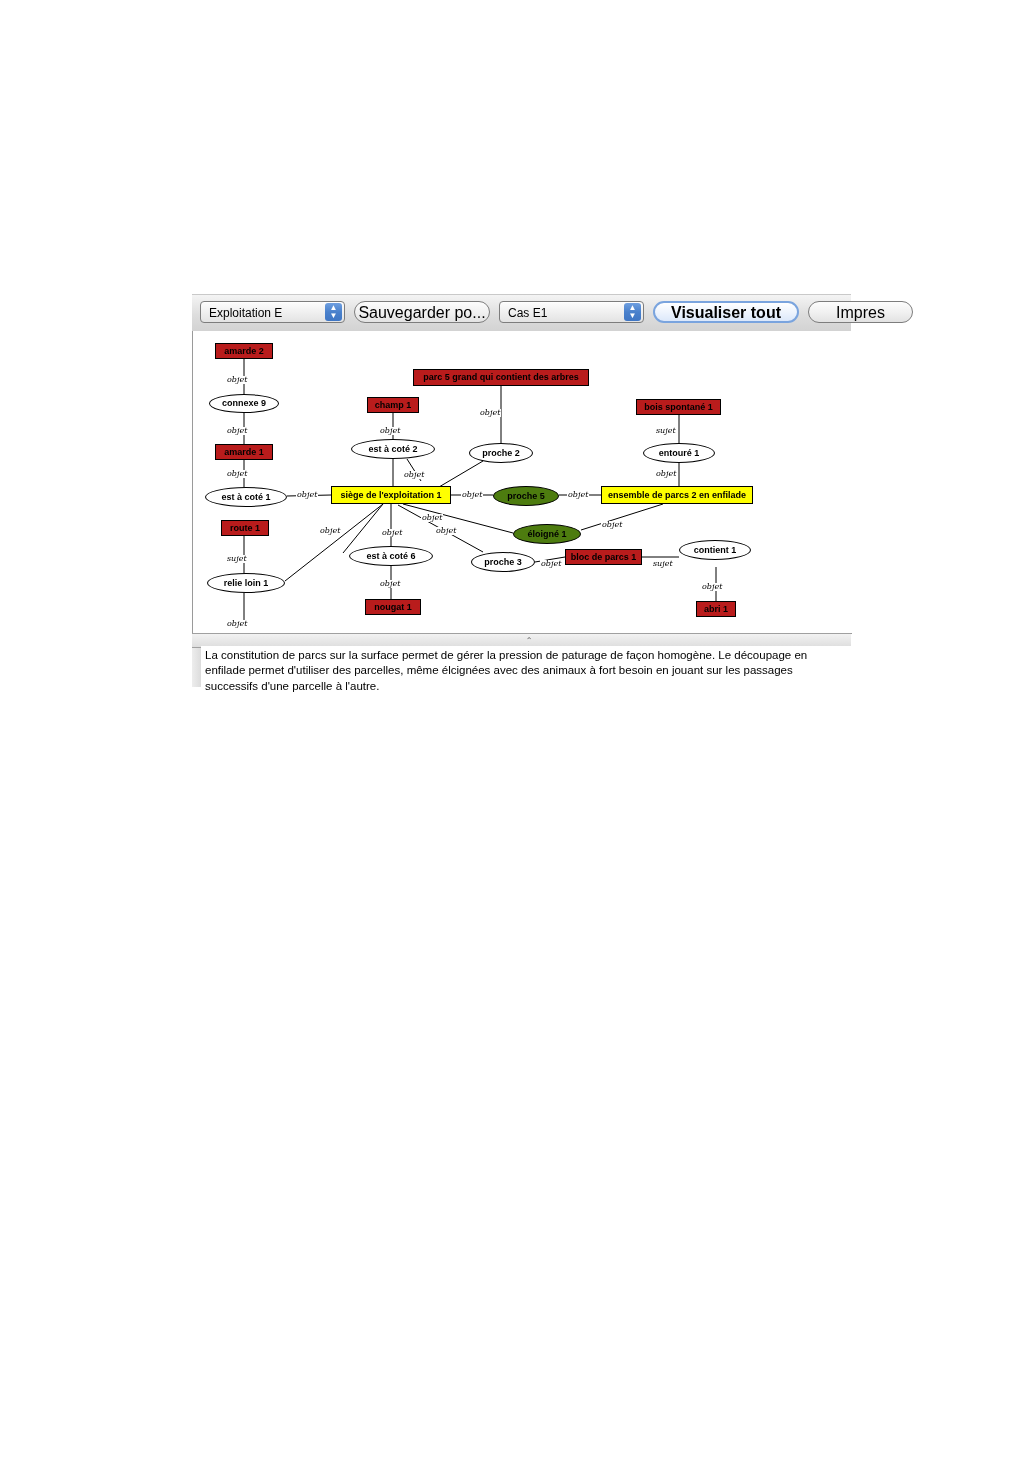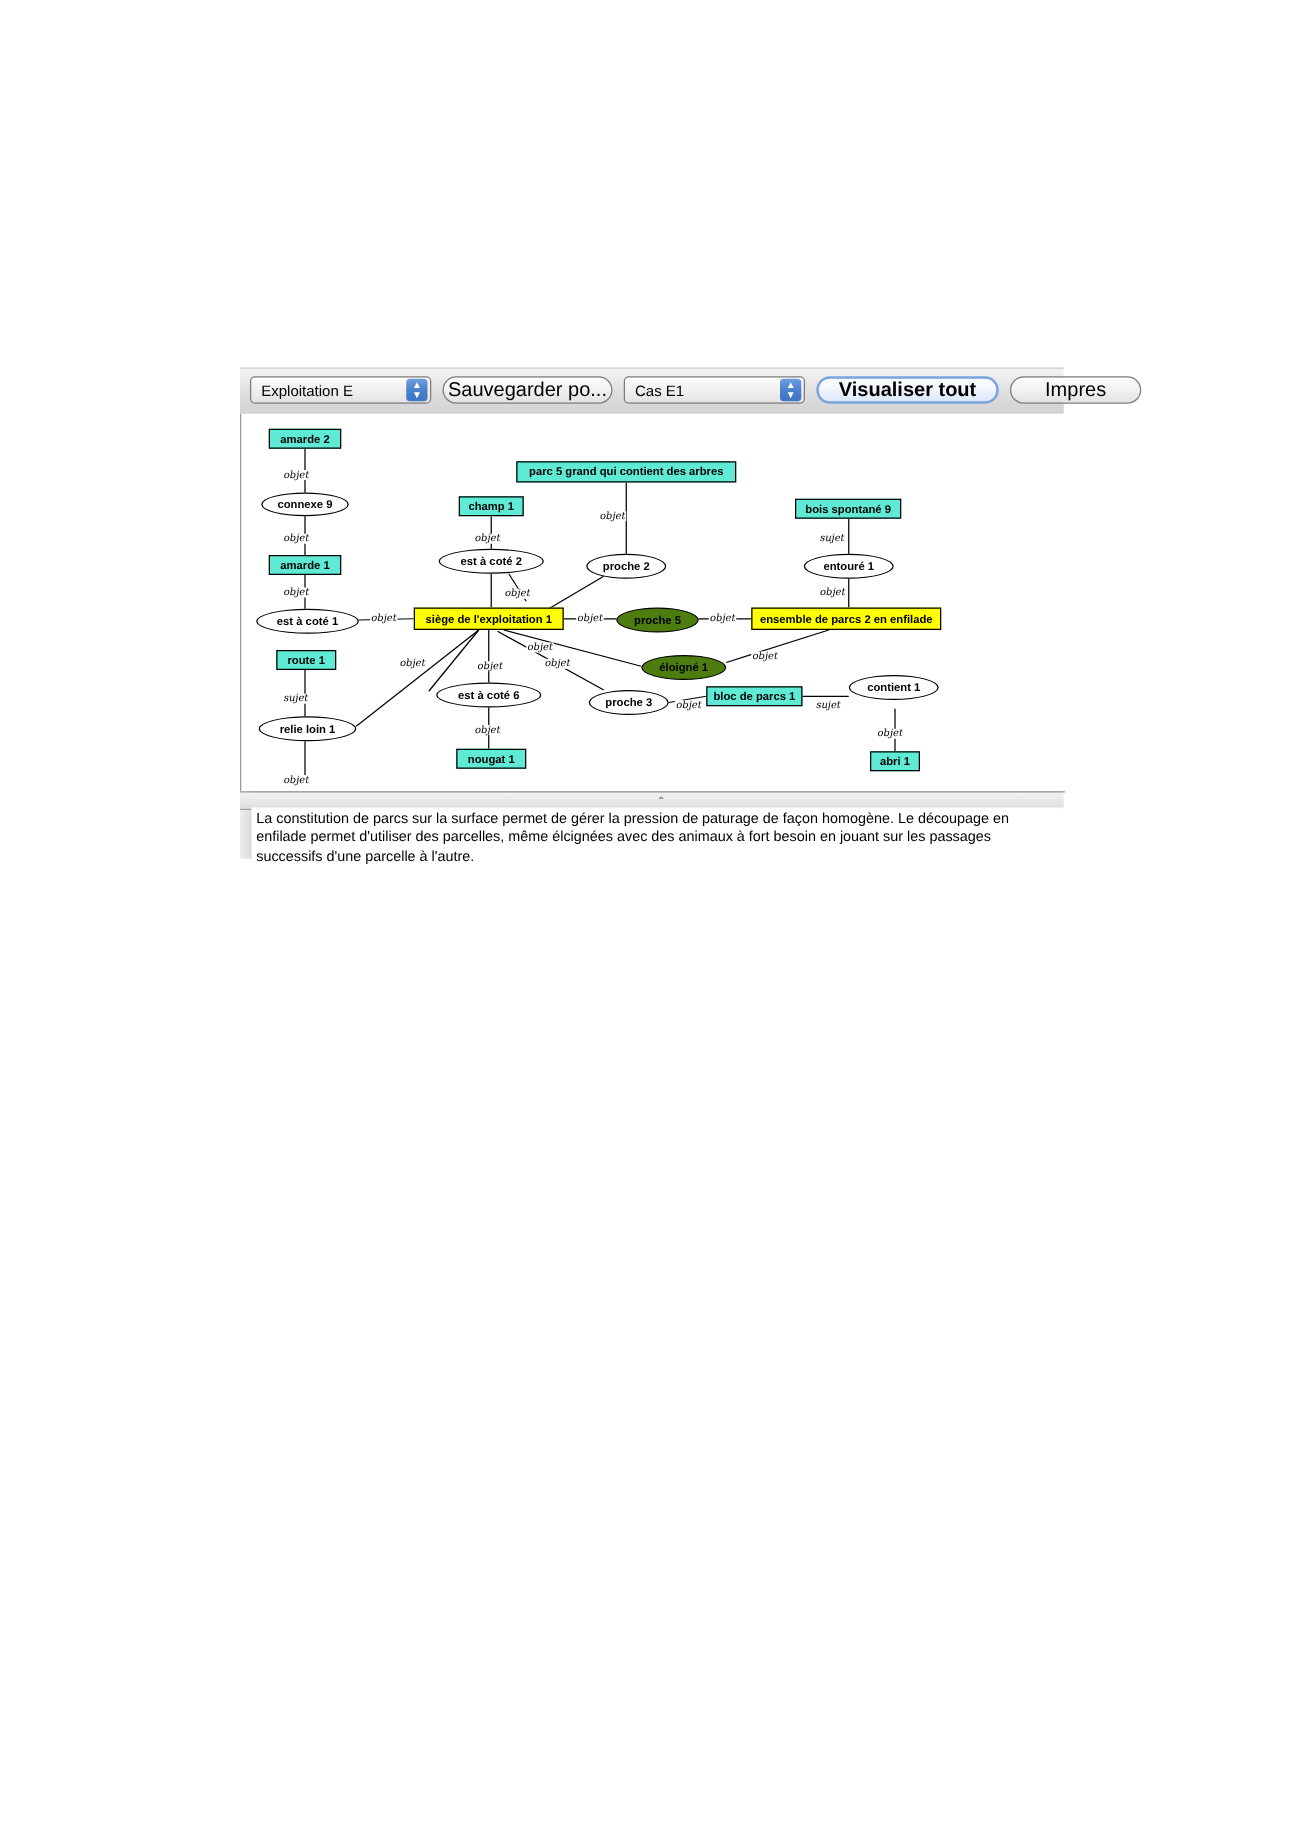--- a/index.html
+++ b/index.html
@@ -122,21 +122,21 @@
     text-align: center;
     white-space: nowrap;
     box-sizing: border-box;
     line-height: 1;
     display: flex;
     align-items: center;
     justify-content: center;
   }
   .node.rect {
     border: 1px solid #000;
-    background: #5eead4;
+    background: #b91c1c;
     padding: 0 4px;
   }
   .node.rect.hl {
     background: #ffff00;
   }
   .node.ell {
     border: 1px solid #000;
     background: #ffffff;
     border-radius: 50%;
     padding: 0 6px;
@@ -286,21 +286,21 @@
           <div class="node ell" style="left: 156px; top: 215px; width: 84px; height: 20px;">est à coté 6</div>
           <div class="node rect" style="left: 172px; top: 268px; width: 56px; height: 16px;">nougat 1</div>
           <div class="node rect" style="left: 220px; top: 38px; width: 176px; height: 17px;">parc 5 grand qui contient des arbres</div>
           <div class="node ell" style="left: 276px; top: 112px; width: 64px; height: 20px;">proche 2</div>
           <div class="node ell hl" style="left: 300px; top: 155px; width: 66px; height: 20px;">proche 5</div>
           <div class="node ell hl" style="left: 320px; top: 193px; width: 68px; height: 20px;">éloigné 1</div>
           <div class="node ell" style="left: 278px; top: 221px; width: 64px; height: 20px;">proche 3</div>
           <div class="node rect" style="left: 372px; top: 218px; width: 77px; height: 16px;">bloc de parcs 1</div>
           <div class="node ell" style="left: 486px; top: 209px; width: 72px; height: 20px;">contient 1</div>
           <div class="node rect" style="left: 503px; top: 270px; width: 40px; height: 16px;">abri 1</div>
-          <div class="node rect" style="left: 443px; top: 68px; width: 85px; height: 16px;">bois spontané 9</div>
+          <div class="node rect" style="left: 443px; top: 68px; width: 85px; height: 16px;">bois spontané 1</div>
           <div class="node ell" style="left: 450px; top: 112px; width: 72px; height: 20px;">entouré 1</div>
           <div class="node rect hl" style="left: 408px; top: 155px; width: 152px; height: 18px;">ensemble de parcs 2 en enfilade</div>
           <div class="edgelabel" style="left: 33px; top: 45px;">objet</div>
           <div class="edgelabel" style="left: 33px; top: 96px;">objet</div>
           <div class="edgelabel" style="left: 33px; top: 139px;">objet</div>
           <div class="edgelabel" style="left: 33px; top: 224px;">sujet</div>
           <div class="edgelabel" style="left: 33px; top: 289px;">objet</div>
           <div class="edgelabel" style="left: 186px; top: 96px;">objet</div>
           <div class="edgelabel" style="left: 210px; top: 140px;">objet</div>
           <div class="edgelabel" style="left: 103px; top: 160px;">objet</div>

